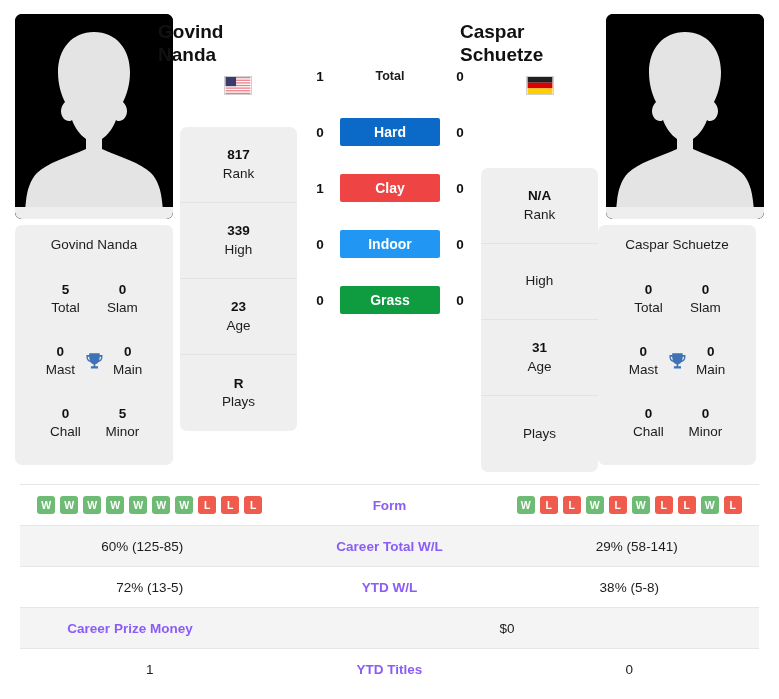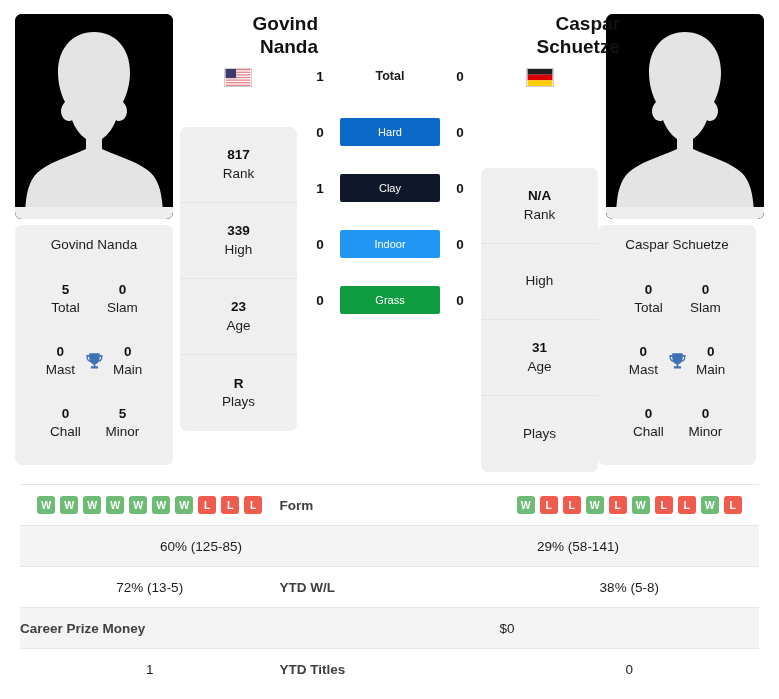--- a/index.html
+++ b/index.html
@@ -27,22 +27,22 @@
   .avatar-card.left  { left: 15px; }
   .avatar-card.right { left: 606px; }
   .silhouette { position: absolute; left: 0; top: 0; width: 100%; height: 100%; }
   .avatar-floor {
     position: absolute; left: 0; bottom: 0; width: 100%; height: 12px;
     background: #eeeeee;
   }
 
   
   .player-head {
-    position: absolute; top: 12px; width: 160px;
-    text-align: right;
+    position: absolute; top: 20px; width: 160px;
+    text-align: left;
   }
   .player-head.left  { left: 158px; }
   .player-head.right { left: 460px; }
   .player-head .pname {
     font-size: 19px; font-weight: 700; line-height: 1.22; color: #111;
   }
   .flag {
     margin: 10px auto 0;
     width: 28px; height: 19px;
     border: 1px solid #cfcfcf;
@@ -96,42 +96,42 @@
     display: flex; align-items: center; height: 28px; margin-bottom: 28px;
   }
   .h2h-row:last-child { margin-bottom: 0; }
   .h2h-score {
     width: 40px; text-align: center;
     font-size: 13.5px; font-weight: 700; color: #111;
   }
   .h2h-label {
     flex: 1; height: 100%;
     display: flex; align-items: center; justify-content: center;
-    font-size: 11px; font-weight: 400; color: #ffffff;
+    font-size: 14px; font-weight: 700; color: #ffffff;
     border-radius: 2px;
   }
   .h2h-label.plain {
     color: #1c1c1c; background: transparent; font-weight: 700;
     font-size: 12.5px;
   }
 
   
   .cmp-table { position: absolute; left: 20px; top: 484px; width: 739px; }
   .cmp-row {
     display: flex; align-items: center;
     height: 41px;
     border-top: 1px solid #e6e6e6;
   }
   .cmp-row.alt { background: #f4f4f4; gap: 15px; }
   .cmp-left, .cmp-right {
     flex: 1; text-align: center; font-size: 13.5px; color: #1c1c1c;
   }
   .cmp-mid {
-    width: 220px; 
-    font-size: 13.5px; font-weight: 700; color: #404040;
+    width: 220px; text-align: center;
+    font-size: 13.5px; font-weight: 700; color: #8b5cf6;
   }
   .form-strip {
     display: flex; gap: 5px; justify-content: center; align-items: center;
   }
   .form-badge {
     width: 18px; height: 18px; border-radius: 3px;
     display: flex; align-items: center; justify-content: center;
     font-size: 10.5px; font-weight: 700; color: #ffffff;
   }
   .form-badge.w { background: #6dbb74; }
@@ -202,21 +202,21 @@
       </div>
 
       <div class="h2h-row">
         <div class="h2h-score">0</div>
         <div class="h2h-label" style="background:#0b69c7">Hard</div>
         <div class="h2h-score">0</div>
       </div>
 
       <div class="h2h-row">
         <div class="h2h-score">1</div>
-        <div class="h2h-label" style="background:#0f172a">Clay</div>
+        <div class="h2h-label" style="background:#ef4444">Clay</div>
         <div class="h2h-score">0</div>
       </div>
 
       <div class="h2h-row">
         <div class="h2h-score">0</div>
         <div class="h2h-label" style="background:#2196f3">Indoor</div>
         <div class="h2h-score">0</div>
       </div>
 
       <div class="h2h-row">
@@ -374,20 +374,21 @@
             <span class="form-badge l">L</span>
             <span class="form-badge l">L</span>
             <span class="form-badge w">W</span>
             <span class="form-badge l">L</span>
           </div>
       </div>
     </div>
 
     <div class="cmp-row alt">
       <div class="cmp-left">60% (125-85)</div>
+      <div class="cmp-mid">Career Total W/L</div>
       <div class="cmp-right">29% (58-141)</div>
     </div>
 
     <div class="cmp-row">
       <div class="cmp-left">72% (13-5)</div>
       <div class="cmp-mid">YTD W/L</div>
       <div class="cmp-right">38% (5-8)</div>
     </div>
 
     <div class="cmp-row alt">

